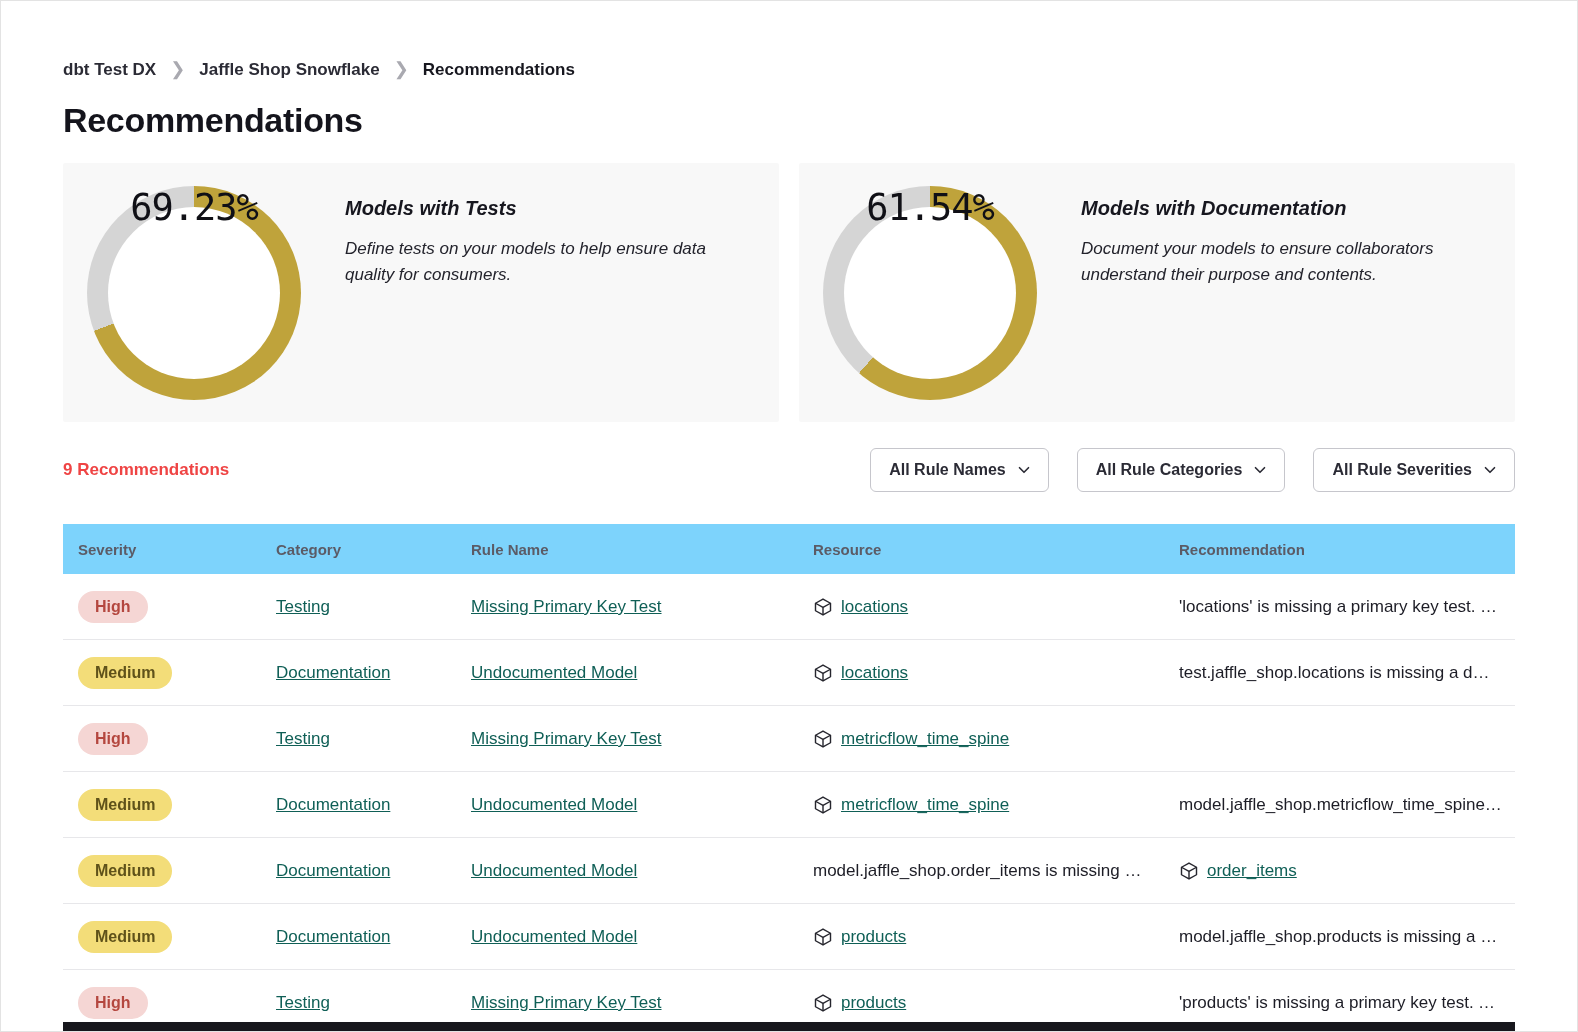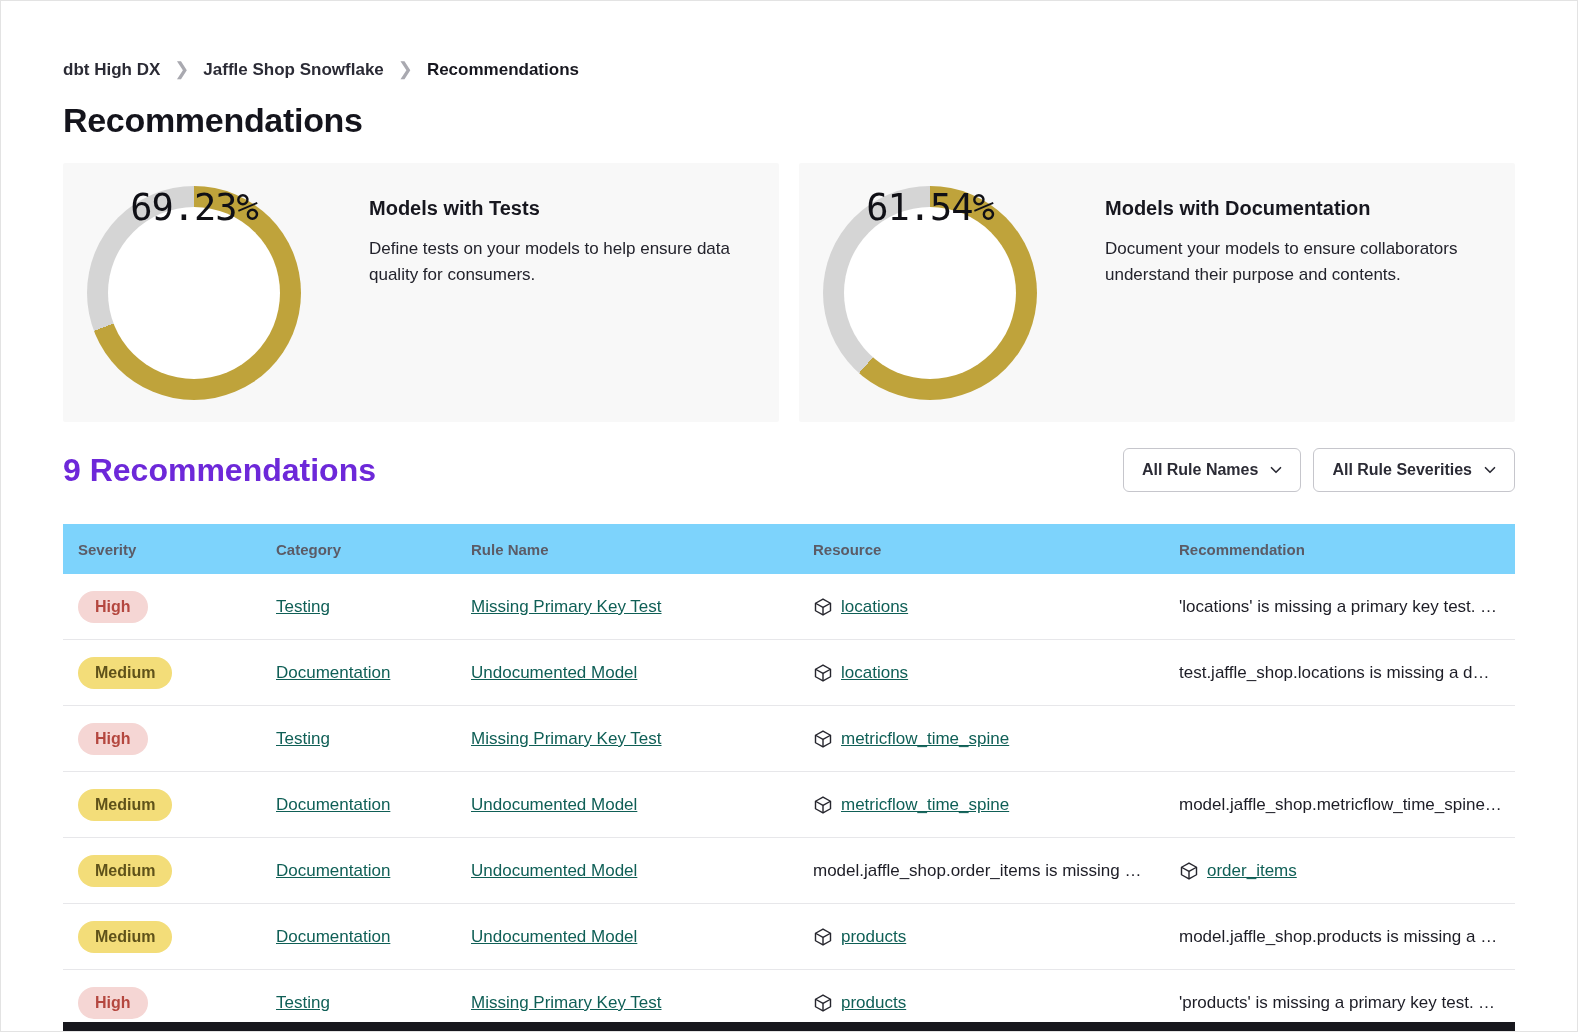--- a/index.html
+++ b/index.html
@@ -17,28 +17,28 @@
   .page-title { font-size:34px; font-weight:600; color:#14141c; margin-top:20px; letter-spacing:-.3px; }
 
   
   .cards { display:flex; gap:20px; margin-top:23px; }
   .card { flex:1; background:#f8f8f8; height:259px; display:flex; align-items:center; padding:22px 24px; border-radius:2px; }
   .donut { width:214px; height:214px; border-radius:50%; flex:none;
            background: conic-gradient(var(--gold) calc(var(--p,0)*1%), var(--ring) 0);
            display:flex; align-items:flex-start; justify-content:center; position:relative; }
   .donut::before { content:""; position:absolute; inset:21px; background:#fff; border-radius:50%; }
   .pct { position:relative; font-family:"DejaVu Sans Mono", monospace; font-size:37px; font-weight:500; color:#101016; letter-spacing:-1px; }
-  .card-text { margin-left:68px; align-self:flex-start; padding-top:12px; }
+  .card-text { margin-left:44px; align-self:flex-start; padding-top:12px;font-style:italic; }
   .card-title { font-size:20px; font-weight:700; color:#17171f; }
   .card-desc { font-size:17px; color:#23232c; margin-top:16px; line-height:1.55; max-width:450px; }
 
   
   .list-bar { display:flex; align-items:center; justify-content:space-between; margin-top:26px; }
-  .count { font-size:32px; font-weight:700; color:#6d28d9; }
-  .filters { display:flex; gap:12px; }
+  .count { font-size:17px; font-weight:700; color:#ef4444; }
+  .filters { display:flex; gap:28px; }
   .filter-btn { display:flex; align-items:center; gap:12px; height:44px; padding:0 18px; background:#fff;
                 border:1px solid #c6c6cc; border-radius:6px; font-size:16px; font-weight:600; color:#2b2b35;
                 font-family:inherit; cursor:pointer; }
   .chev { width:12px; height:12px; flex:none; }
 
   
   .table { margin-top:32px; }
   .thead, .trow { display:grid; grid-template-columns:198px 195px 342px 366px 1fr; align-items:center; }
   .thead { background:#7dd3fc; height:50px; font-size:15px; font-weight:600; color:#5b5b66; }
   .thead .cell { padding-left:15px; }
@@ -54,21 +54,21 @@
   .rec { font-size:17px; color:#1d1d26; white-space:nowrap; overflow:hidden; text-overflow:ellipsis; padding-right:10px; }
 
   .bottom-bar { position:absolute; left:62px; right:62px; bottom:0; height:9px; background:#17171d; }
 </style>
 </head>
 <body>
 
 <div class="page">
 
   <nav class="breadcrumb">
-    <a>dbt High DX</a>
+    <a>dbt Test DX</a>
     <span class="sep">❯</span>
     <a>Jaffle Shop Snowflake</a>
     <span class="sep">❯</span>
     <a class="current">Recommendations</a>
   </nav>
 
   <h1 class="page-title">Recommendations</h1>
 
   <div class="cards">
     <div class="card">
@@ -94,20 +94,26 @@
   <div class="list-bar">
     <div class="count">9 Recommendations</div>
     <div class="filters">
       <button class="filter-btn">
         <span>All Rule Names</span>
         <svg class="chev" viewBox="0 0 16 16" fill="none" stroke="#2b2b35" stroke-width="2.2" stroke-linecap="round" stroke-linejoin="round">
             <path d="M2 5l6 6 6-6"></path>
           </svg>
       </button>
       <button class="filter-btn">
+        <span>All Rule Categories</span>
+        <svg class="chev" viewBox="0 0 16 16" fill="none" stroke="#2b2b35" stroke-width="2.2" stroke-linecap="round" stroke-linejoin="round">
+            <path d="M2 5l6 6 6-6"></path>
+          </svg>
+      </button>
+      <button class="filter-btn">
         <span>All Rule Severities</span>
         <svg class="chev" viewBox="0 0 16 16" fill="none" stroke="#2b2b35" stroke-width="2.2" stroke-linecap="round" stroke-linejoin="round">
             <path d="M2 5l6 6 6-6"></path>
           </svg>
       </button>
     </div>
   </div>
 
   <div class="table">
     <div class="thead">

